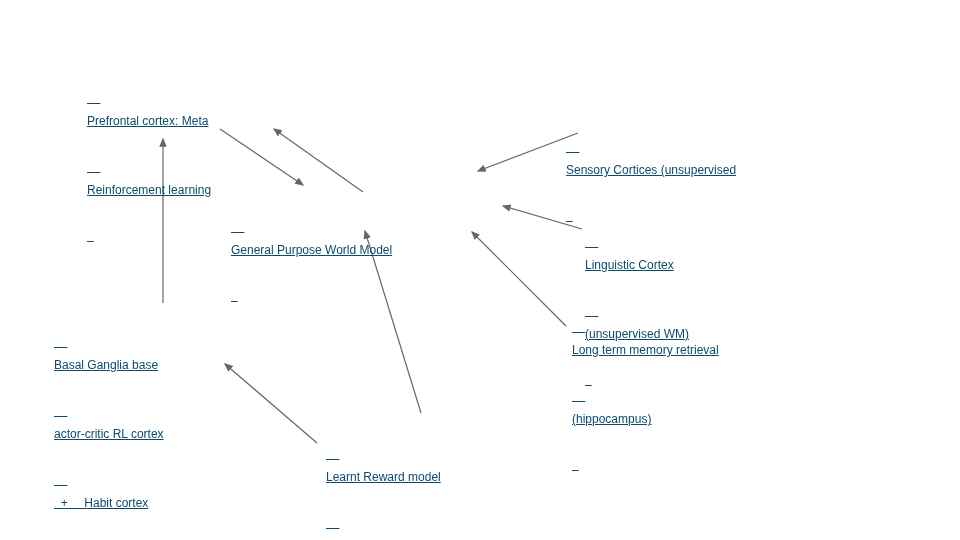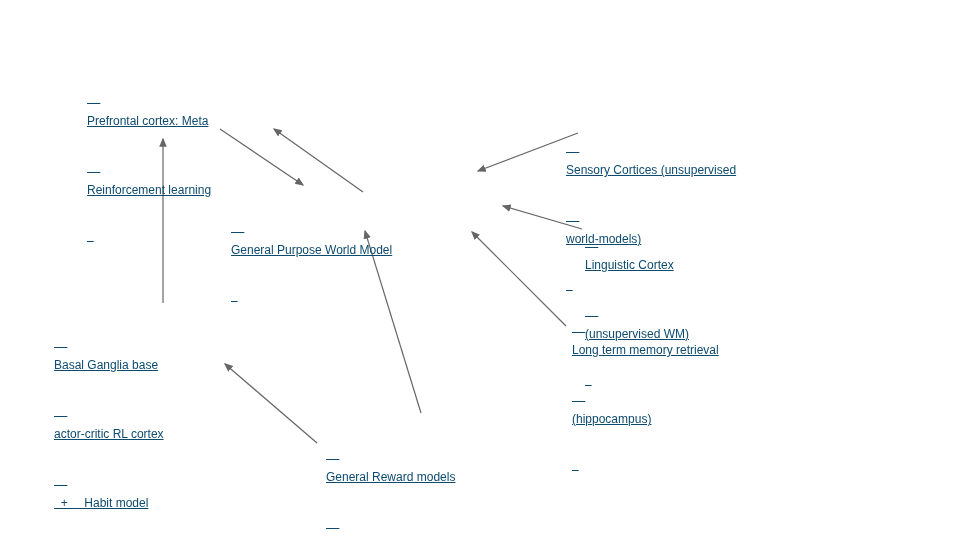--- a/index.html
+++ b/index.html
@@ -62,37 +62,36 @@
     <div class="line">Prefrontal cortex: Meta</div>
     <div class="line">Reinforcement learning</div>
   </div>
 
   <div class="node" style="left:231px; top:193px;">
     <div class="line">General Purpose World Model</div>
   </div>
 
   <div class="node" style="left:566px; top:113px;">
     <div class="line">Sensory Cortices (unsupervised</div>
-    <div class="line">world-models)</div>
   </div>
 
   <div class="node" style="left:585px; top:208px;">
     <div class="line">Linguistic Cortex</div>
     <div class="line">(unsupervised WM)</div>
   </div>
 
   <div class="node" style="left:572px; top:293px;">
     <div class="line">Long term memory retrieval</div>
     <div class="line">(hippocampus)</div>
   </div>
 
   <div class="node" style="left:54px; top:308px;">
     <div class="line">Basal Ganglia base</div>
     <div class="line">actor-critic RL cortex</div>
-    <div class="line">  +     Habit model</div>
+    <div class="line">  +     Habit cortex</div>
   </div>
 
   <div class="node" style="left:326px; top:420px;">
-    <div class="line">General Reward models</div>
+    <div class="line">Learnt Reward model</div>
     <div class="line">(hypothalamus, amygdala etc)</div>
   </div>
 
 </div>
 
 </body></html>

